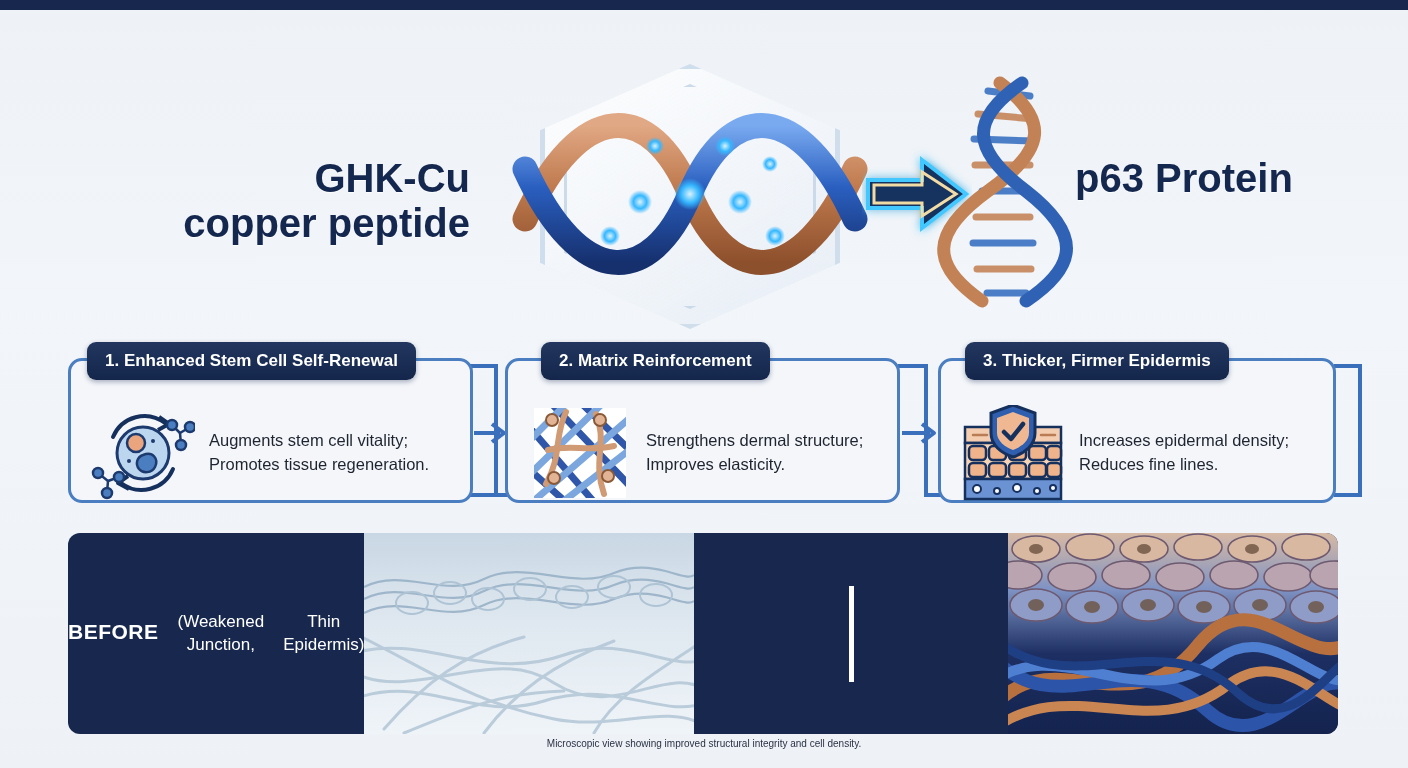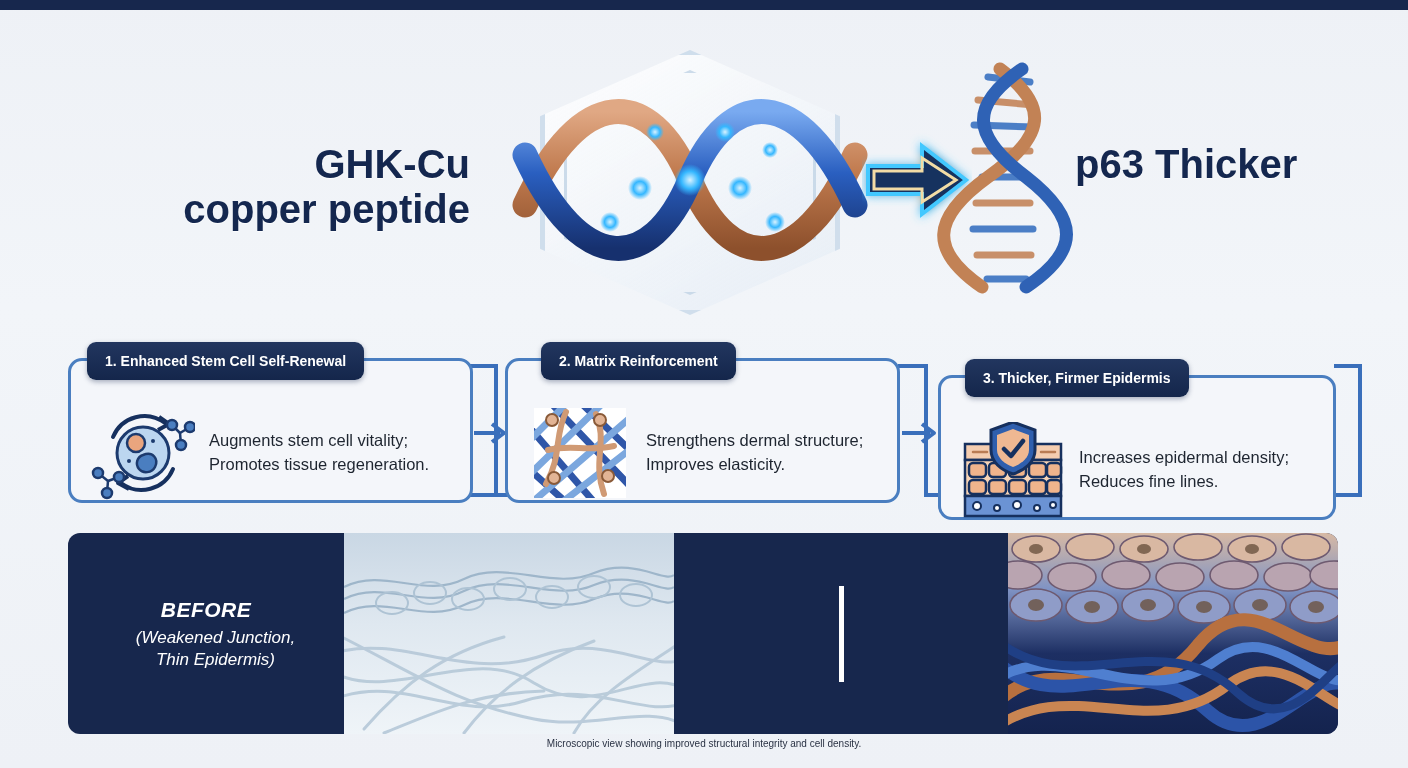--- a/index.html
+++ b/index.html
@@ -13,21 +13,21 @@
     position: relative;
     width: 1408px; height: 768px;
     background: linear-gradient(180deg, #eef1f6 0%, #f2f5f9 40%, #eef1f6 100%);
   }
   .topbar {
     position: absolute; left: 0; top: 0; width: 1408px; height: 10px;
     background: #17274d;
   }
 
   
-  .hero { position: absolute; left: 0; top: 10px; width: 1408px; height: 320px; text-decoration: underline; }
+  .hero { position: absolute; left: 0; top: 24px; width: 1408px; height: 320px; text-decoration: underline; }
   .hero-title {
     position: absolute; top: 132px;
     color: #14274f; font-weight: bold; font-size: 40px; line-height: 1.12;
     text-shadow: 0 1px 1px rgba(255,255,255,.8);
   }
   .hero-title.left  { left: 0; width: 470px; text-align: right; }
   .hero-title.right { left: 1075px; width: 320px; text-align: left; }
 
   .hexwrap { position: absolute; left: 520px; top: 30px; width: 340px; height: 280px; }
   .hexglass {
@@ -49,28 +49,28 @@
   
   .steps { position: absolute; left: 0; top: 340px; width: 1408px; height: 180px; }
   .card {
     position: absolute; top: 18px; height: 145px;
     background: #f4f6fa;
     border: 3px solid #4a7ec0;
     border-radius: 14px;
   }
   .card.c1 { left: 68px;  width: 405px; }
   .card.c2 { left: 505px; width: 395px; }
-  .card.c3 { left: 938px; width: 398px; margin-top: 17px; }
+  .card.c3 { left: 938px; width: 398px; }
 
   .card-head {
     position: absolute; top: -19px; height: 38px;
     background: linear-gradient(180deg, #22365f 0%, #14264b 100%);
     border-radius: 9px;
     display: flex; align-items: center; justify-content: center;
-    color: #fff; font-weight: bold; font-size: 14px;
+    color: #fff; font-weight: bold; font-size: 17px;
     padding: 0 18px; white-space: nowrap;
     box-shadow: 0 2px 5px rgba(20,38,75,.35);
   }
   .c1 .card-head { left: 16px;  right: auto; }
   .c2 .card-head { left: 33px; }
   .c3 .card-head { left: 24px; }
 
   .card-body { position: absolute; left: 0; top: 34px; width: 100%; height: 115px;
                display: flex; align-items: center; }
   .card-icon { width: 108px; height: 100px; flex: 0 0 108px; margin-left: 18px;
@@ -82,23 +82,23 @@
   .conn { position: absolute; top: 18px; height: 145px; }
   .conn svg { display: block; }
 
   
   .ba {
     position: absolute; left: 68px; top: 533px; width: 1270px; height: 201px;
     background: #17274d; border-radius: 12px; overflow: hidden;
     display: flex;
   }
   .ba-label {
-    flex: 0 0 276px; display: flex; flex-direction: column;
+    flex: 0 0 276px; display: flex; flex-direction: row;
     align-items: center; justify-content: center;
-    color: #fff; text-align: center; line-height: 1.3; font-style: italic;
+    color: #fff; text-align: center; line-height: 1.3;
   }
   .ba-label .big { font-size: 21px; font-weight: bold; letter-spacing: .5px; margin-bottom: 3px; }
   .ba-label .sub { font-size: 17px; margin-left: 19px; }
   .ba-img { flex: 0 0 330px; height: 201px; position: relative; overflow: hidden; }
   .ba-mid { flex: 1; display: flex; align-items: center; justify-content: center; }
   .ba-div { width: 5px; height: 96px; background: #ffffff; }
   .caption {
     position: absolute; left: 0; top: 738px; width: 1408px; text-align: center;
     font-size: 10px; color: #2a3244;
   }
@@ -111,21 +111,21 @@
   <div class="topbar"></div>
 
   <div class="hero">
 
     <div class="hero-title left">
       <div>GHK-Cu</div>
       <div>copper peptide</div>
     </div>
 
     <div class="hero-title right">
-      <div>p63 Thicker</div>
+      <div>p63 Protein</div>
     </div>
 
     <div class="hexwrap">
       <div class="hexglass"></div>
       <div class="hexinner"></div>
       <svg width="400" height="280" viewBox="0 0 400 280" style="position:absolute;left:-30px;top:0;">
         <defs>
           <linearGradient id="cop" x1="0" y1="0" x2="0" y2="1">
             <stop offset="0%" stop-color="#e0a884"></stop>
               <stop offset="45%" stop-color="#c07a4e"></stop>

